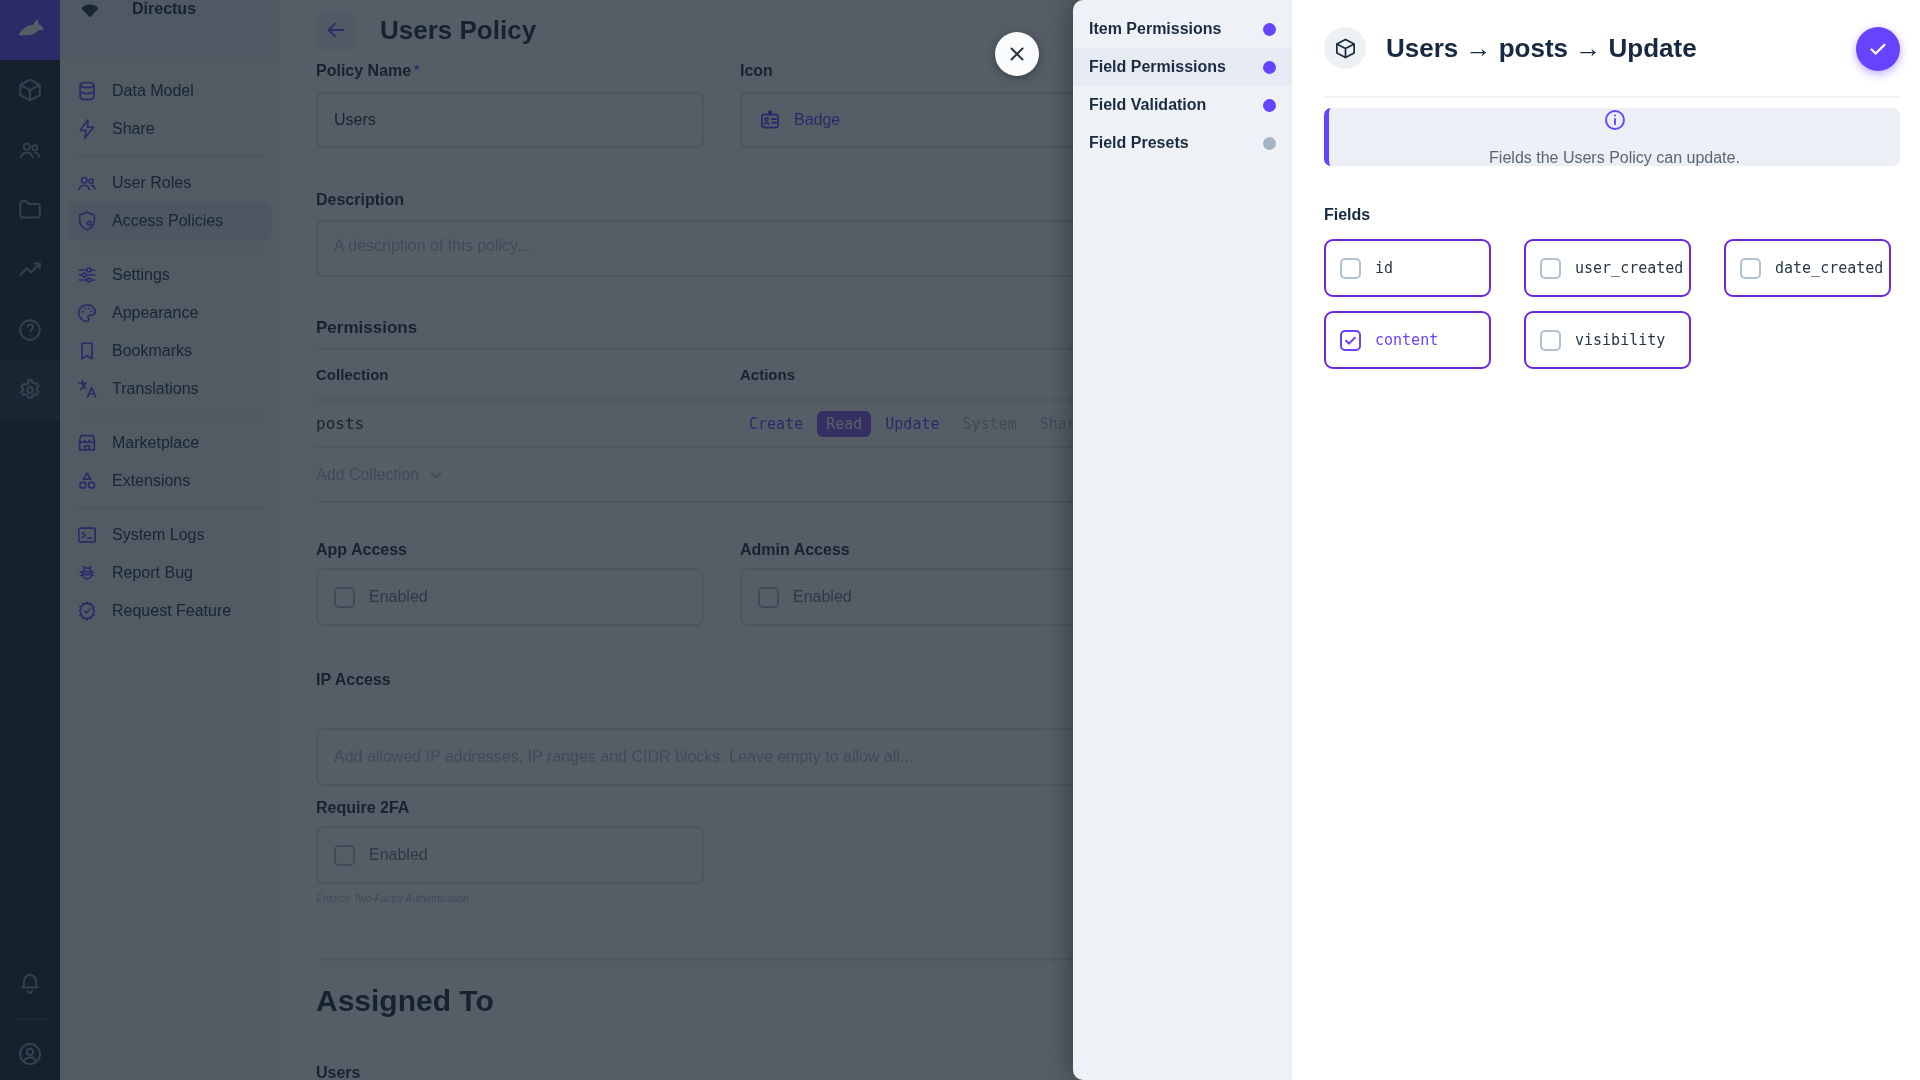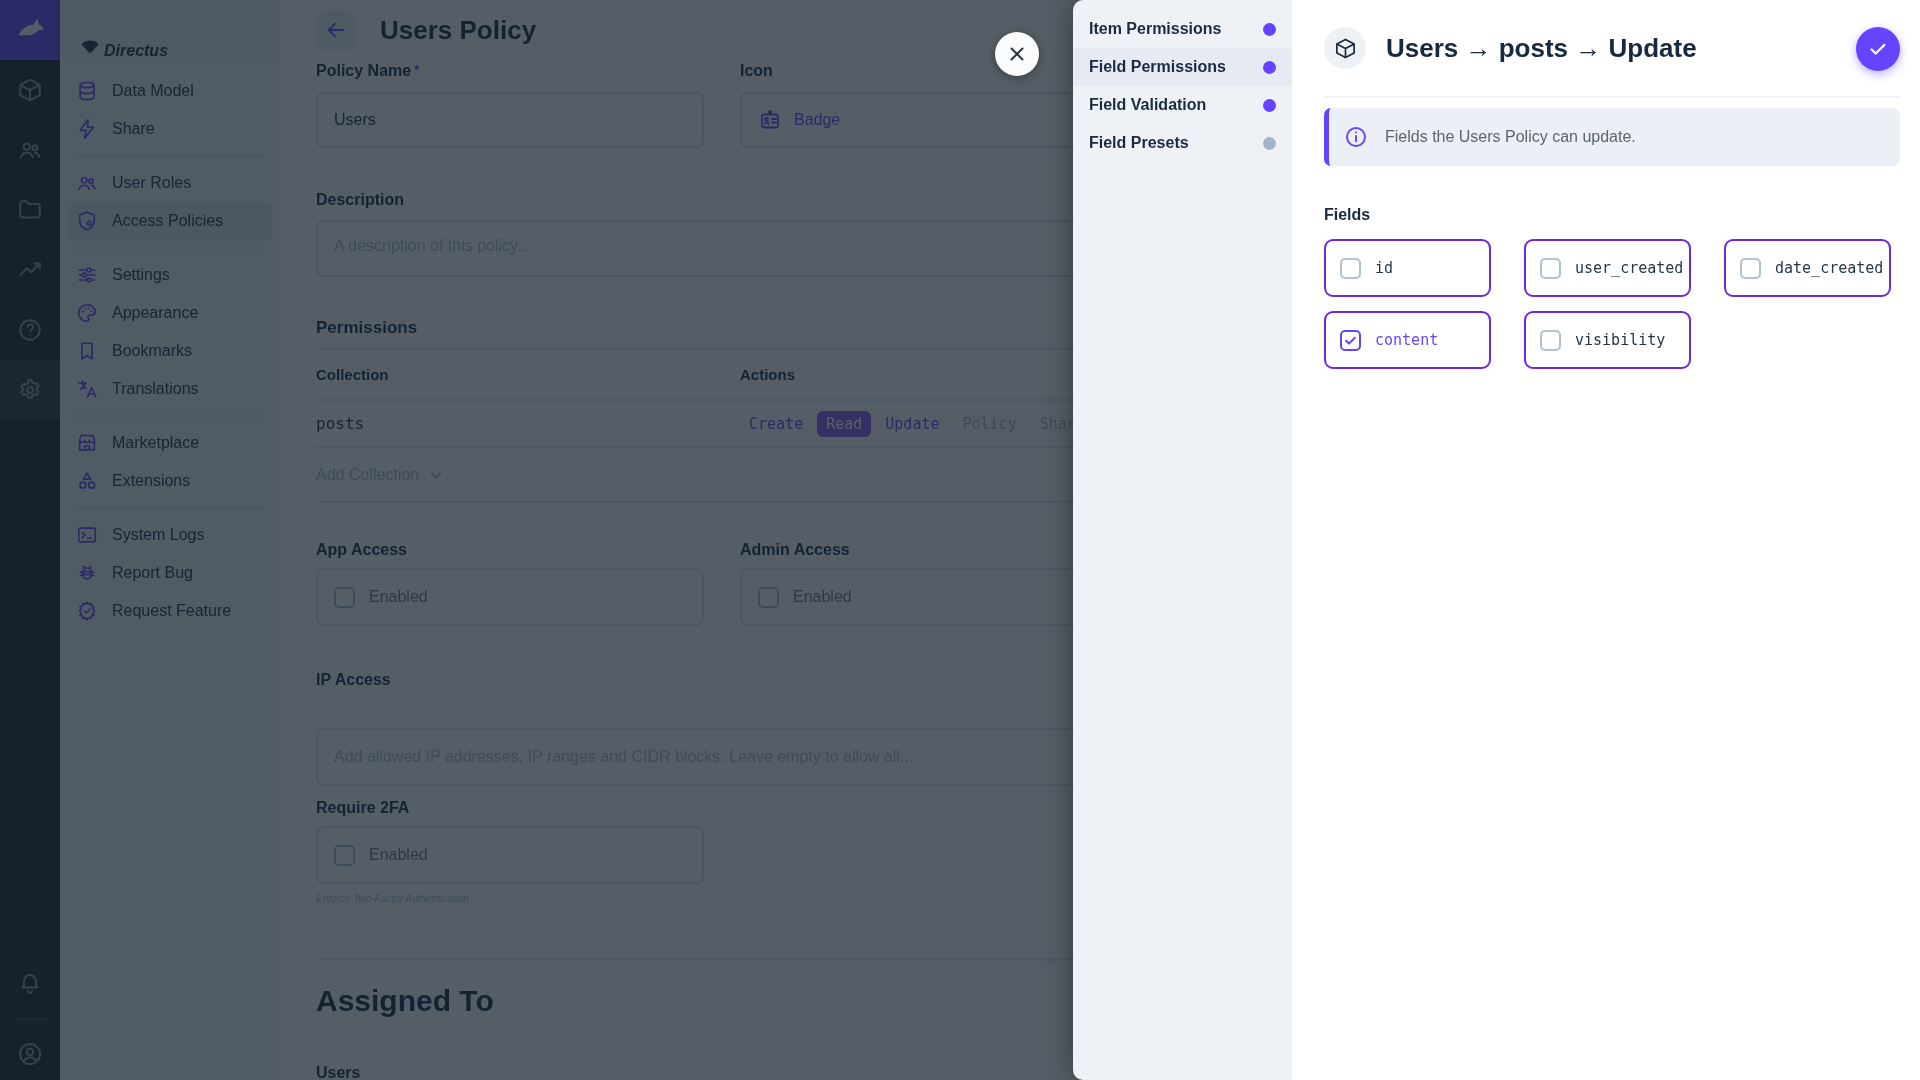--- a/index.html
+++ b/index.html
@@ -14,22 +14,22 @@
   .modulebar { position:absolute; left:0; top:0; width:60px; height:1080px; background:#1C2834; z-index:1; }
   .logo-tile { width:60px; height:60px; background:#6644FF; display:flex; align-items:center; justify-content:center; }
   .mod-btn { width:60px; height:60px; display:flex; align-items:center; justify-content:center; color:#8A9BAD; cursor:pointer; }
   .mod-btn.active { background:#2C3A46; }
   .mod-bottom { position:absolute; bottom:0; left:0; width:60px; }
   .mod-divider { height:2px; background:#2B3945; margin:8px 12px; }
   .mod-sm { width:60px; height:52px; display:flex; align-items:center; justify-content:center; color:#8A9BAD; cursor:pointer; }
 
   
   .navpanel { position:absolute; left:60px; top:0; width:220px; height:1080px; background:#F0F3F8; z-index:1; }
-  .nav-header { height:60px; background:#E7ECF3; display:flex; align-items:flex-end; gap:2px; padding-left:18px;
-                color:#1B2B40; font-weight:bold; font-size:16px;font-style:italic; }
+  .nav-header { height:60px; background:#E7ECF3; display:flex; align-items:flex-start; gap:30px; padding-left:18px;
+                color:#1B2B40; font-weight:bold; font-size:16px; }
   .nav-list { padding-top:12px; }
   .nav-item { height:38px; display:flex; align-items:center; gap:14px; padding:0 16px;
               color:#24344A; font-size:16px; cursor:pointer; }
   .nav-item .nicon { width:22px; height:22px; color:#6644FF; flex:0 0 auto; }
   .nav-item.active { background:#E1E7F1; border-radius:8px; margin:0 8px; padding:0 8px; }
   .nav-divider { height:2px; background:#DEE4ED; margin:7px 16px; }
 
   
   .main { position:absolute; left:280px; top:0; width:1640px; height:1080px; background:#FFFFFF; z-index:1; }
   .back-btn { position:absolute; left:36px; top:10px; width:40px; height:40px; border-radius:9px;
@@ -89,21 +89,21 @@
 
   .drawer-content { flex:1; background:#fff; position:relative; padding:0 20px 0 32px; }
   .dheader { height:98px; display:flex; align-items:center; border-bottom:2px solid #EEF2F7; position:relative; }
   .dbadge { width:42px; height:42px; border-radius:50%; background:#EDF1F6; display:flex; align-items:center;
             justify-content:center; color:#1B2B40; flex:0 0 auto; }
   .dtitle { margin-left:20px; font-size:26px; font-weight:bold; color:#172940; }
   .save-btn { position:absolute; right:0; top:27px; width:44px; height:44px; border-radius:50%; background:#6644FF;
               color:#fff; display:flex; align-items:center; justify-content:center; cursor:pointer;
               box-shadow:0 3px 10px rgba(102,68,255,.45); }
   .notice { margin-top:10px; height:58px; background:#ECF0F6; border-left:5px solid #6644FF; border-radius:7px;
-            display:flex; align-items:center; padding:0 15px; gap:17px; color:#5A6573; font-size:16px; }
+            display:flex; align-items:center; padding:0 15px; gap:17px; color:#5A6573; font-size:16px;flex-direction:column; }
   .notice .nic { color:#6644FF; flex:0 0 auto; }
   .fields-label { margin-top:40px; font-size:16px; font-weight:bold; color:#172940; }
   .fgrid { margin-top:15px; display:grid; grid-template-columns:repeat(3,167px); gap:14px 33px; }
   .fcard { height:58px; border:2px solid #6d28d9; border-radius:9px; display:flex; align-items:center;
            padding:0 14px; gap:14px; background:#fff; cursor:pointer; }
   .fcard .cb { width:21px; height:21px; border:2px solid #AFC2D4; border-radius:5px; flex:0 0 auto;
                display:flex; align-items:center; justify-content:center; color:#6644FF; }
   .fcard .fname { font-family:"DejaVu Sans Mono", monospace; font-size:15px; color:#273747; }
   .fcard.checked .cb { border-color:#6644FF; }
   .fcard.checked .fname { color:#6644FF; }
@@ -364,21 +364,21 @@
         <div class="prow head">
           <div class="pcell-a phead">Collection</div>
           <div class="pcell-b phead">Actions</div>
         </div>
         <div class="prow body">
           <div class="pcell-a mono coll-name">posts</div>
           <div class="pcell-b">
             <span class="chip enabled">Create</span>
             <span class="chip active">Read</span>
             <span class="chip enabled">Update</span>
-            <span class="chip muted">Policy</span>
+            <span class="chip muted">System</span>
             <span class="chip muted">Share</span>
           </div>
         </div>
         <div class="prow add">
           <div class="addrow-inner">
             <span>Add Collection</span>
             <svg width="18" height="18" viewBox="0 0 24 24" fill="none" stroke="currentColor" stroke-width="2" stroke-linecap="round" stroke-linejoin="round">
                 <path d="M6 9.5l6 6 6-6"></path>
               </svg>
           </div>

